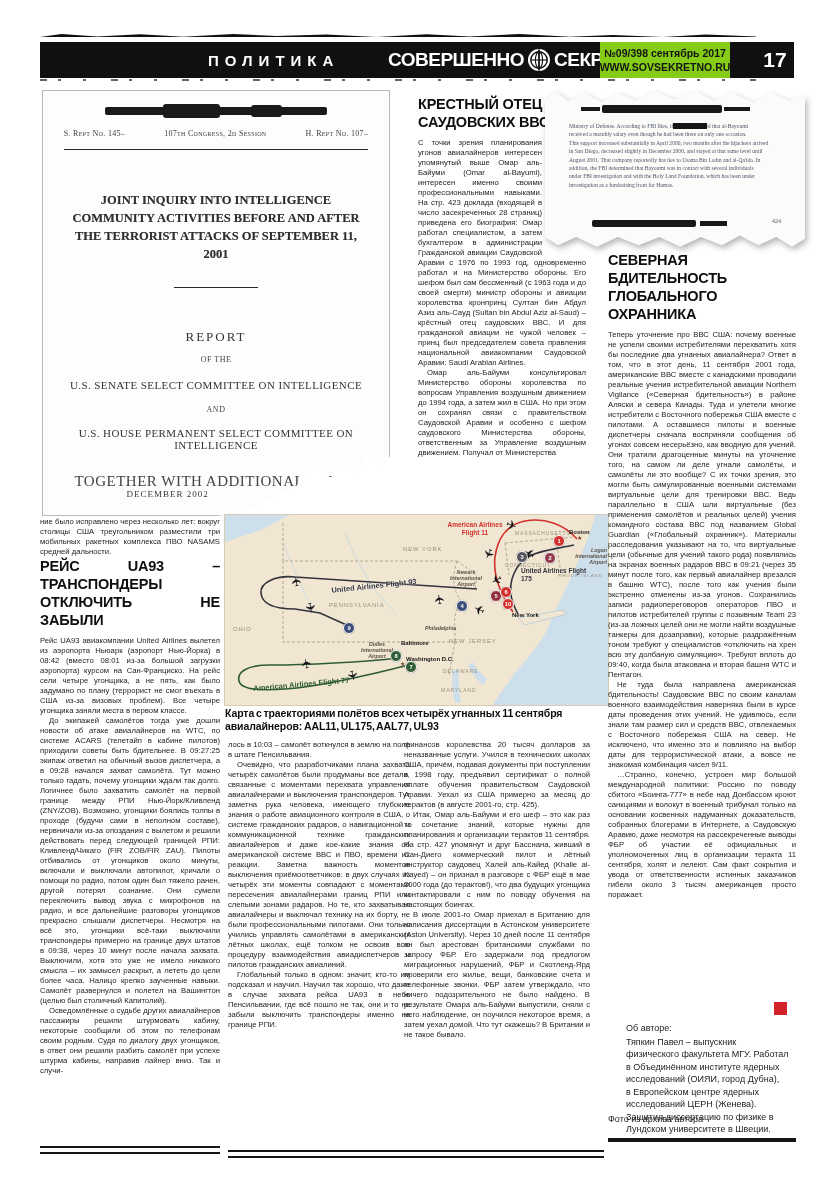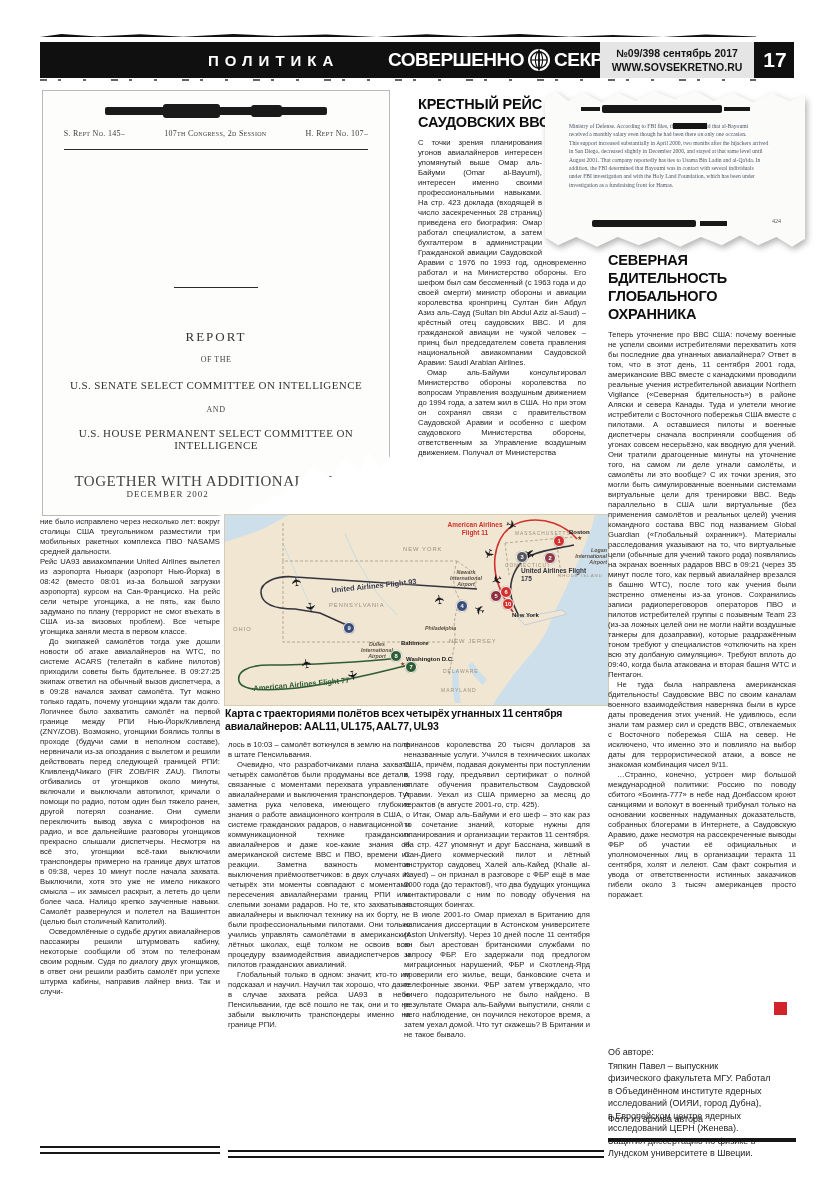--- a/index.html
+++ b/index.html
@@ -8,21 +8,21 @@
   .abs{position:absolute;}
 
   
   .topstrip{left:40px;top:34px;width:716px;height:3px;background:#101010;
     clip-path:polygon(0 100%,3% 0,8% 80%,14% 10%,20% 90%,27% 0,33% 70%,40% 20%,47% 100%,54% 10%,60% 80%,67% 0,74% 90%,80% 30%,87% 100%,93% 20%,100% 80%,100% 100%);}
   .headbar{left:40px;top:42px;width:716px;height:36px;background:#101010;display:flex;align-items:center;}
   .section-label{position:absolute;left:168px;top:10px;color:#fff;font-size:15px;font-weight:bold;letter-spacing:6px;}
   .masthead{position:absolute;left:348px;top:6px;display:flex;align-items:center;color:#fff;
             font-weight:bold;font-size:19px;letter-spacing:-0.5px;}
   .masthead .emblem{display:inline-block;width:24px;height:24px;margin:0 3px;}
-  .issuebox{left:600px;top:42px;width:154px;height:36px;background:#e5e5e5;display:flex;flex-direction:column;
+  .issuebox{left:600px;top:42px;width:130px;height:36px;background:#84cc16;display:flex;flex-direction:column;
             justify-content:center;align-items:center;font-weight:bold;font-size:10.5px;line-height:14px;color:#141414;}
   .pagenumbox{left:756px;top:42px;width:38px;height:36px;background:#101010;color:#fff;display:flex;
               align-items:center;justify-content:center;font-size:21px;font-weight:bold;}
   .specks{left:40px;top:79px;width:716px;height:2.4px;opacity:.65;
     background:repeating-linear-gradient(90deg,#111 0 7px,transparent 7px 18px,#111 18px 21px,transparent 21px 43px,#111 43px 46px,transparent 46px 71px);}
 
   
   .doc1{left:42px;top:90px;width:346px;height:424px;background:#fdfdfb;border:1px solid #b9b9b4;
         box-shadow:3px 3px 4px rgba(0,0,0,.28);font-family:"Liberation Serif",serif;color:#3c3c3c;
         clip-path:polygon(0 0,100% 0,100% 86%,97% 89%,94% 85%,91% 90%,87% 86%,83% 91%,78% 88%,73% 93%,66% 96%,58% 99%,50% 100%,0 100%);}
@@ -116,32 +116,34 @@
   <div class="abs specks"></div>
 
   <div class="abs doc1">
     <div class="redact"></div>
     <div class="doc1-row">
       <span>S. Rept No. 145–</span>
       <span>107th Congress, 2d Session</span>
       <span>H. Rept No. 107–</span>
     </div>
     <div class="doc1-hr"></div>
+    <div class="doc1-title">JOINT INQUIRY INTO INTELLIGENCE COMMUNITY ACTIVITIES BEFORE AND AFTER THE TERRORIST ATTACKS OF SEPTEMBER 11, 2001</div>
     <div class="doc1-hr2"></div>
     <div class="doc1-report">REPORT</div>
     <div class="doc1-small" style="top:264px">OF THE</div>
     <div class="doc1-line" style="top:288px">U.S. SENATE SELECT COMMITTEE ON INTELLIGENCE</div>
     <div class="doc1-small" style="top:314px">AND</div>
     <div class="doc1-line" style="top:336px;left:7%;width:86%">U.S. HOUSE PERMANENT SELECT COMMITTEE ON INTELLIGENCE</div>
     <div class="doc1-small" style="top:382px;font-size:15px">TOGETHER WITH  ADDITIONAL VIEWS</div>
     <div class="doc1-date">DECEMBER 2002</div>
   </div>
 
   <div class="abs body-text" style="left:40px;top:517px;width:180px;">
     <p class="lead">ние было исправлено через несколько лет: вокруг столицы США треугольником разместили три мобильных ракетных комплекса ПВО NASAMS средней дальности.</p>
+    <h2 class="headline">РЕЙС UA93 – ТРАНСПОНДЕРЫ ОТКЛЮЧИТЬ НЕ ЗАБЫЛИ</h2>
     <div>
         <p class="para">Рейс UA93 авиакомпании United Airlines вылетел из аэропорта Ньюарк (аэропорт Нью-Йорка) в 08:42 (вместо 08:01 из-за большой загрузки аэропорта) курсом на Сан-Франциско. На рейс сели четыре угонщика, а не пять, как было задумано по плану (террорист не смог въехать в США из-за визовых проблем). Все четыре угонщика заняли места в первом классе.</p>
         <p class="para">До экипажей самолётов тогда уже дошли новости об атаке авиалайнеров на WTC, по системе ACARS (телетайп в кабине пилотов) приходили советы быть бдительнее. В 09:27:25 экипаж ответил на обычный вызов диспетчера, а в 09:28 начался захват самолёта. Тут можно только гадать, почему угонщики ждали так долго. Логичнее было захватить самолёт на первой границе между РПИ Нью-Йорк/Кливленд (ZNY/ZOB). Возможно, угонщики боялись толпы в проходе (будучи сами в неполном составе), нервничали из-за опоздания с вылетом и решили действовать перед следующей границей РПИ: Кливленд/Чикаго (FIR ZOB/FIR ZAU). Пилоты отбивались от угонщиков около минуты, включали и выключали автопилот, кричали о помощи по радио, потом один был тяжело ранен, другой потерял сознание. Они сумели переключить вывод звука с микрофонов на радио, и все дальнейшие разговоры угонщиков прекрасно слышали диспетчеры. Несмотря на всё это, угонщики всё-таки выключили транспондеры примерно на границе двух штатов в 09:38, через 10 минут после начала захвата. Выключили, хотя это уже не имело никакого смысла – их замысел раскрыт, а лететь до цели более часа. Налицо крепко заученные навыки. Самолёт развернулся и полетел на Вашингтон (целью был столичный Капитолий).</p>
         <p class="para">Осведомлённые о судьбе других авиалайнеров пассажиры решили штурмовать кабину, некоторые сообщили об этом по телефонам своим родным. Судя по диалогу двух угонщиков, в ответ они решили разбить самолёт при успехе штурма кабины, направив лайнер вниз. Так и случи-</p>
       </div>
   </div>
   <div class="abs rule-double" style="left:40px;top:1146px;width:180px;"></div>
 
   <div class="abs map">
     <svg width="383" height="190" viewBox="0 0 383 190">
@@ -243,21 +245,21 @@
   <div class="abs body-text" style="left:404px;top:740px;width:186px;">
     <div>
         <p class="para">финансов королевства 20 тысяч долларов за неназванные услуги. Учился в технических школах США, причём, подавая документы при поступлении в 1998 году, предъявил сертификат о полной оплате обучения правительством Саудовской Аравии. Уехал из США примерно за месяц до терактов (в августе 2001-го, стр. 425).</p>
         <p class="para">Итак, Омар аль-Байуми и его шеф – это как раз то сочетание знаний, которые нужны для планирования и организации терактов 11 сентября. На стр. 427 упомянут и друг Басснана, живший в Сан-Диего коммерческий пилот и лётный инструктор саудовец Халей аль-Кайед (Khalie al-Kayed) – он признал в разговоре с ФБР ещё в мае 2000 года (до терактов!), что два будущих угонщика контактировали с ним по поводу обучения на настоящих боингах.</p>
         <p class="para">В июле 2001-го Омар приехал в Британию для написания диссертации в Астонском университете (Aston University). Через 10 дней после 11 сентября он был арестован британскими службами по запросу ФБР. Его задержали под предлогом миграционных нарушений, ФБР и Скотленд-Ярд проверили его жилье, вещи, банковские счета и телефонные звонки. ФБР затем утверждало, что ничего подозрительного не было найдено. В результате Омара аль-Байуми выпустили, сняли с него наблюдение, он поучился некоторое время, а затем уехал домой. Что тут скажешь? В Британии и не такое бывало.</p>
       </div>
   </div>
   <div class="abs rule-double" style="left:228px;top:1150px;width:376px;"></div>
 
   <div class="abs" style="left:418px;top:95px;width:168px;">
-    <h2 class="headline" style="width:132px;">КРЕСТНЫЙ РЕЙС САУДОВСКИХ ВВС</h2>
+    <h2 class="headline" style="width:132px;">КРЕСТНЫЙ ОТЕЦ САУДОВСКИХ ВВС</h2>
     <div class="body-text">
       <div class="float-notch"></div>
       <div>
           <p class="para">С точки зрения планирования угонов авиалайнеров интересен упомянутый выше Омар аль-Байуми (Omar al-Bayumi), интересен именно своими профессиональными навыками. На стр. 423 доклада (входящей в число засекреченных 28 страниц) приведена его биография: Омар работал специалистом, а затем бухгалтером в администрации Гражданской авиации Саудовской Аравии с 1976 по 1993 год, одновременно работал и на Министерство обороны. Его шефом был сам бессменный (с 1963 года и до своей смерти) министр обороны и авиации королевства кронпринц Султан бин Абдул Азиз аль-Сауд (Sultan bin Abdul Aziz al-Saud) – крёстный отец саудовских ВВС. И для гражданской авиации не чужой человек – принц был председателем совета правления национальной авиакомпании Саудовской Аравии: Saudi Arabian Airlines.</p>
           <p class="para">Омар аль-Байуми консультировал Министерство обороны королевства по вопросам Управления воздушным движением до 1994 года, а затем жил в США. Но при этом он сохранял связи с правительством Саудовской Аравии и особенно с шефом саудовского Министерства обороны, ответственным за Управление воздушным движением. Получал от Министерства</p>
         </div>
     </div>
   </div>
 
   <div class="abs doc2wrap">
@@ -282,21 +284,21 @@
   <div class="abs" style="left:608px;top:251px;width:188px;">
     <h2 class="headline">СЕВЕРНАЯ БДИТЕЛЬНОСТЬ ГЛОБАЛЬНОГО ОХРАННИКА</h2>
     <div class="body-text">
         <p class="para">Теперь уточнение про ВВС США: почему военные не успели своими истребителями перехватить хотя бы последние два угнанных авиалайнера? Ответ в том, что в этот день, 11 сентября 2001 года, американские ВВС вместе с канадскими проводили реальные учения истребительной авиации Northern Vigilance («Северная бдительность») в районе Аляски и севера Канады. Туда и улетели многие истребители с Восточного побережья США вместе с пилотами. А оставшиеся пилоты и военные диспетчеры сначала восприняли сообщения об угонах совсем несерьёзно, как вводную для учений. Они тратили драгоценные минуты на уточнение того, на самом ли деле угнали самолёты, и самолёты ли это вообще? С их точки зрения, это могли быть симулированные военными системами виртуальные цели для тренировки ВВС. Ведь параллельно в США шли виртуальные (без применения самолётов и реальных целей) учения командного состава ВВС под названием Global Guardian («Глобальный охранник»). Материалы расследования указывают на то, что виртуальные цели (обычные для учений такого рода) появлялись на экранах военных радаров ВВС в 09:21 (через 35 минут после того, как первый авиалайнер врезался в башню WTC), после того как учения были экстренно отменены из-за угонов. Сохранились записи радиопереговоров операторов ПВО и пилотов истребителей группы с позывным Team 23 (из-за ложных целей они не могли найти воздушные танкеры для дозаправки), которые раздражённым тоном требуют у специалистов «отключить на хрен всю эту долбаную симуляцию». Требуют вплоть до 09:40, когда была атакована и вторая башня WTC и Пентагон.</p>
         <p class="para">Не туда была направлена американская бдительность! Саудовские ВВС по своим каналам военного взаимодействия наверняка были в курсе даты проведения этих учений. Не удивлюсь, если знали там размер сил и средств ВВС, отвлекаемых с Восточного побережья США на север. Не исключено, что именно это и повлияло на выбор даты для террористической атаки, а вовсе не знакомая комбинация чисел 9/11.</p>
         <p class="para">…Странно, конечно, устроен мир большой международной политики: Россию по поводу сбитого «Боинга-777» в небе над Донбассом кроют санкциями и волокут в военный трибунал только на основании косвенных надуманных доказательств, собранных блогерами в Интернете, а Саудовскую Аравию, даже несмотря на рассекреченные выводы ФБР об участии её официальных и уполномоченных лиц в организации теракта 11 сентября, холят и лелеют. Сам факт сокрытия и увода от ответственности истинных заказчиков гибели около 3 тысяч американцев просто поражает.</p>
       </div>
   </div>
   <div class="abs endmark" id="endmark" style="background: rgb(210, 35, 42);"></div>
 
-  <div class="abs about" style="left:608px;top:1022px;width:188px;margin-top:24px;">
+  <div class="abs about" style="left:626px;top:1022px;width:188px;">
     <p class="label">Об авторе:</p>
     <div>
         <p class="bio-line">Тяпкин Павел – выпускник</p>
         <p class="bio-line">физического факультета МГУ. Работал</p>
         <p class="bio-line">в Объединённом институте ядерных</p>
         <p class="bio-line">исследований (ОИЯИ, город Дубна),</p>
         <p class="bio-line">в Европейском центре ядерных</p>
         <p class="bio-line">исследований ЦЕРН (Женева).</p>
         <p class="bio-line">Защитил диссертацию по физике в</p>
         <p class="bio-line">Лундском университете в Швеции.</p>

